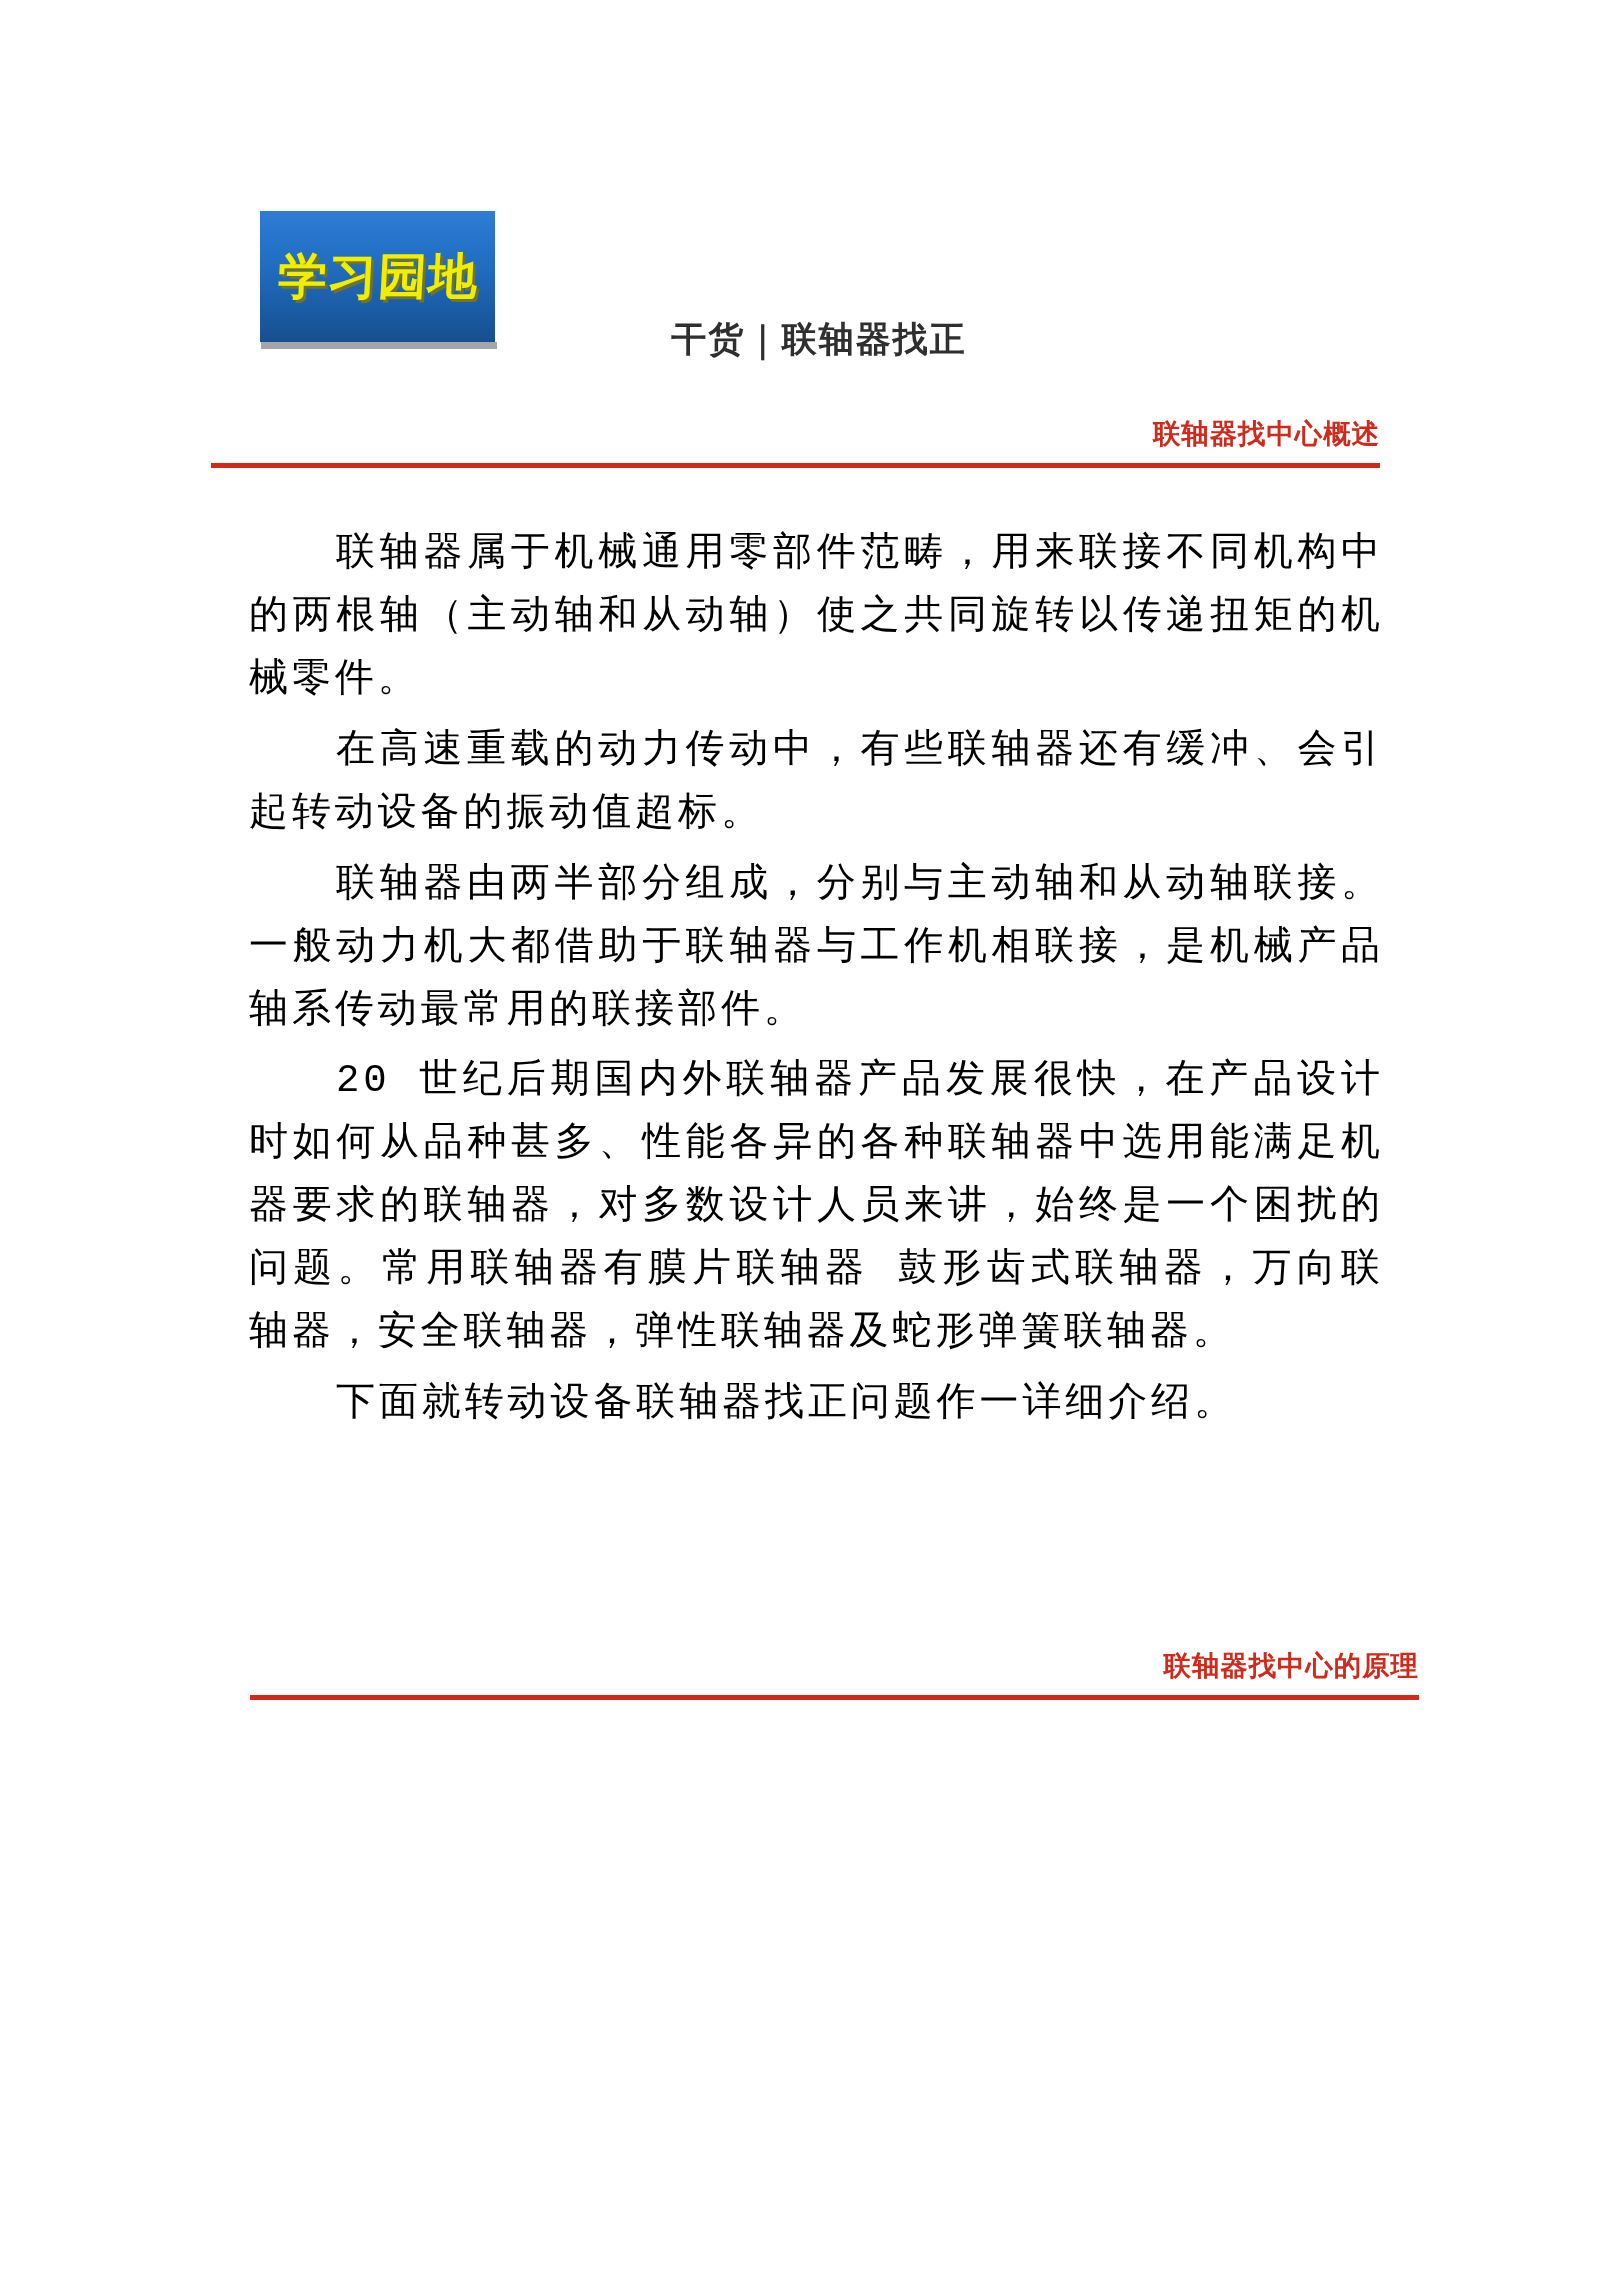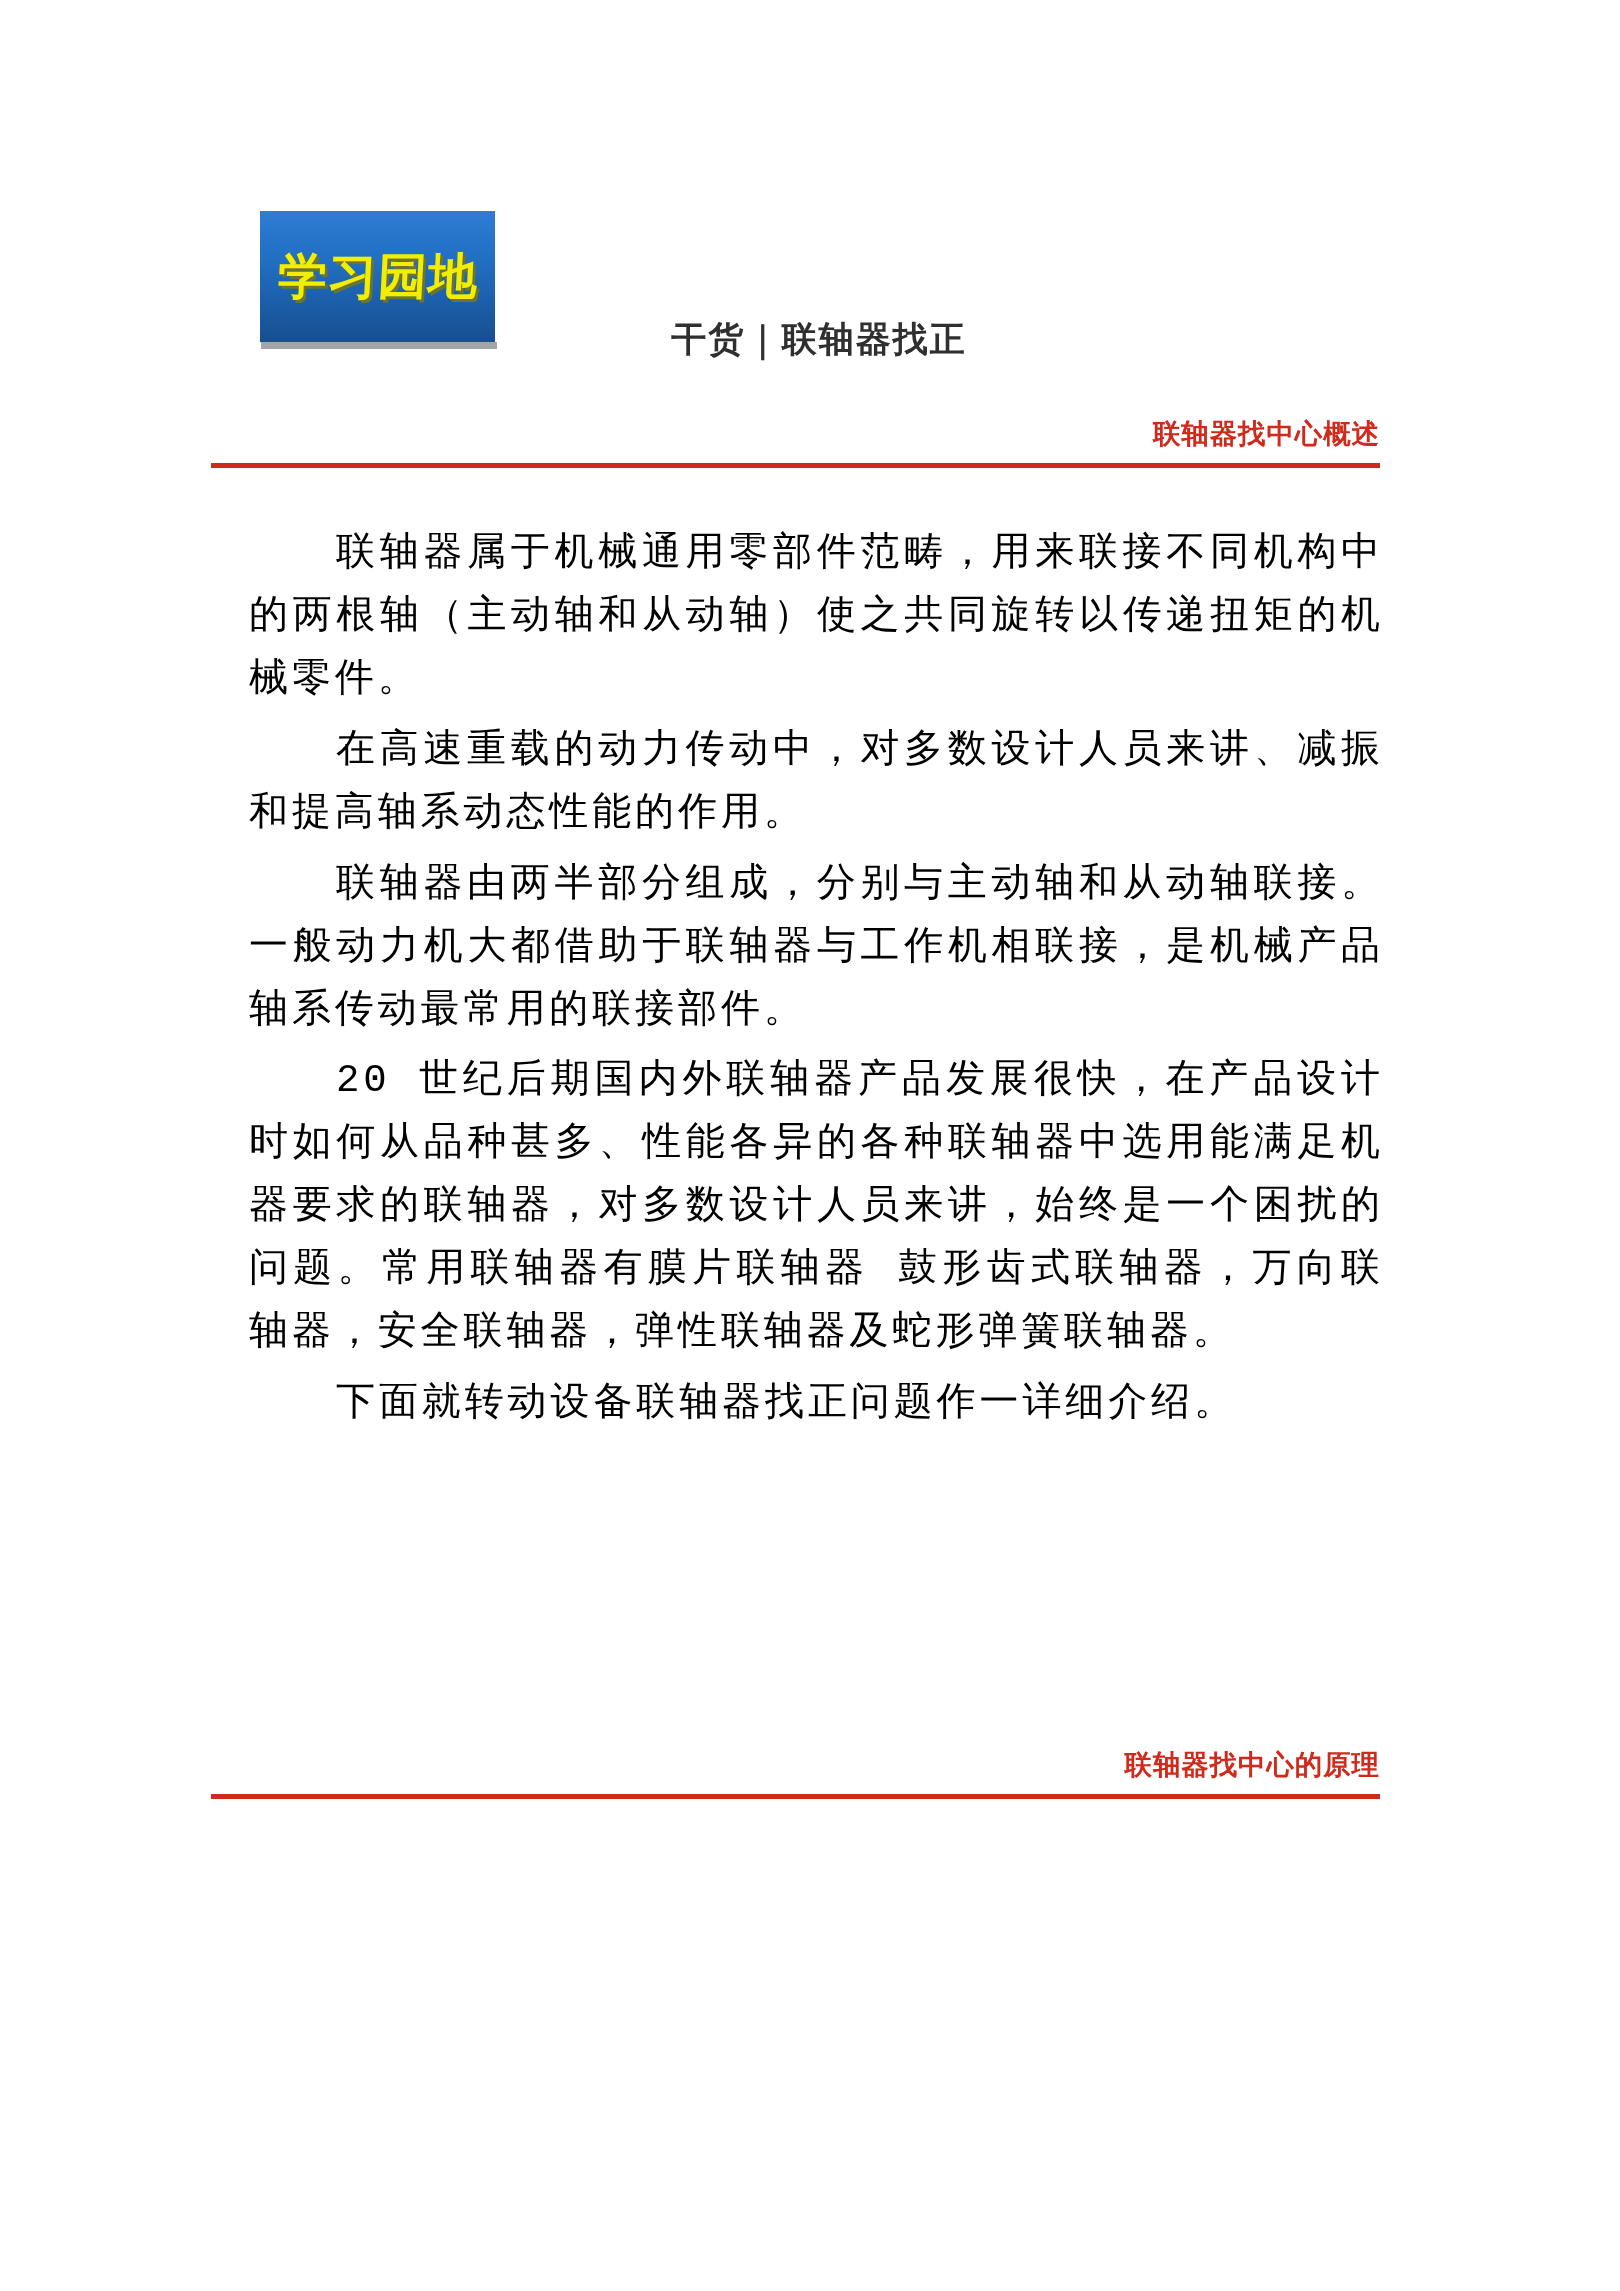--- a/index.html
+++ b/index.html
@@ -66,21 +66,21 @@
   }
 
   
   .section {
     position: absolute;
     left: 211px;
     width: 1169px;
     text-align: right;
   }
   .section-1 { top: 416px; }
-  .section-2 { top: 1747px; }
+  .section-2 { top: 1648px; margin-left: 39px; }
   .section-heading {
     font-family: "Liberation Sans", sans-serif;
     font-weight: bold;
     font-size: 27.4px;
     color: var(--accent_red, #cf2a1b);
     margin: 0 0 10.8px 2px;
     letter-spacing: 1px;
   }
   .section-rule {
     height: 4.9px;
@@ -120,21 +120,21 @@
 
   <div class="title">干货｜联轴器找正</div>
 
   <div class="section section-1">
     <div class="section-heading">联轴器找中心概述</div>
     <div class="section-rule"></div>
   </div>
 
   <div class="article">
     <p>联轴器属于机械通用零部件范畴，用来联接不同机构中的两根轴（主动轴和从动轴）使之共同旋转以传递扭矩的机械零件。</p>
-    <p>在高速重载的动力传动中，对多数设计人员来讲、减振和提高轴系动态性能的作用。</p>
+    <p>在高速重载的动力传动中，有些联轴器还有缓冲、会引起转动设备的振动值超标。</p>
     <p>联轴器由两半部分组成，分别与主动轴和从动轴联接。一般动力机大都借助于联轴器与工作机相联接，是机械产品轴系传动最常用的联接部件。</p>
     <p>20 世纪后期国内外联轴器产品发展很快，在产品设计时如何从品种甚多、性能各异的各种联轴器中选用能满足机器要求的联轴器，对多数设计人员来讲，始终是一个困扰的问题。常用联轴器有膜片联轴器 鼓形齿式联轴器，万向联轴器，安全联轴器，弹性联轴器及蛇形弹簧联轴器。</p>
     <p>下面就转动设备联轴器找正问题作一详细介绍。</p>
   </div>
 
   <div class="section section-2">
     <div class="section-heading">联轴器找中心的原理</div>
     <div class="section-rule"></div>
   </div>
 

